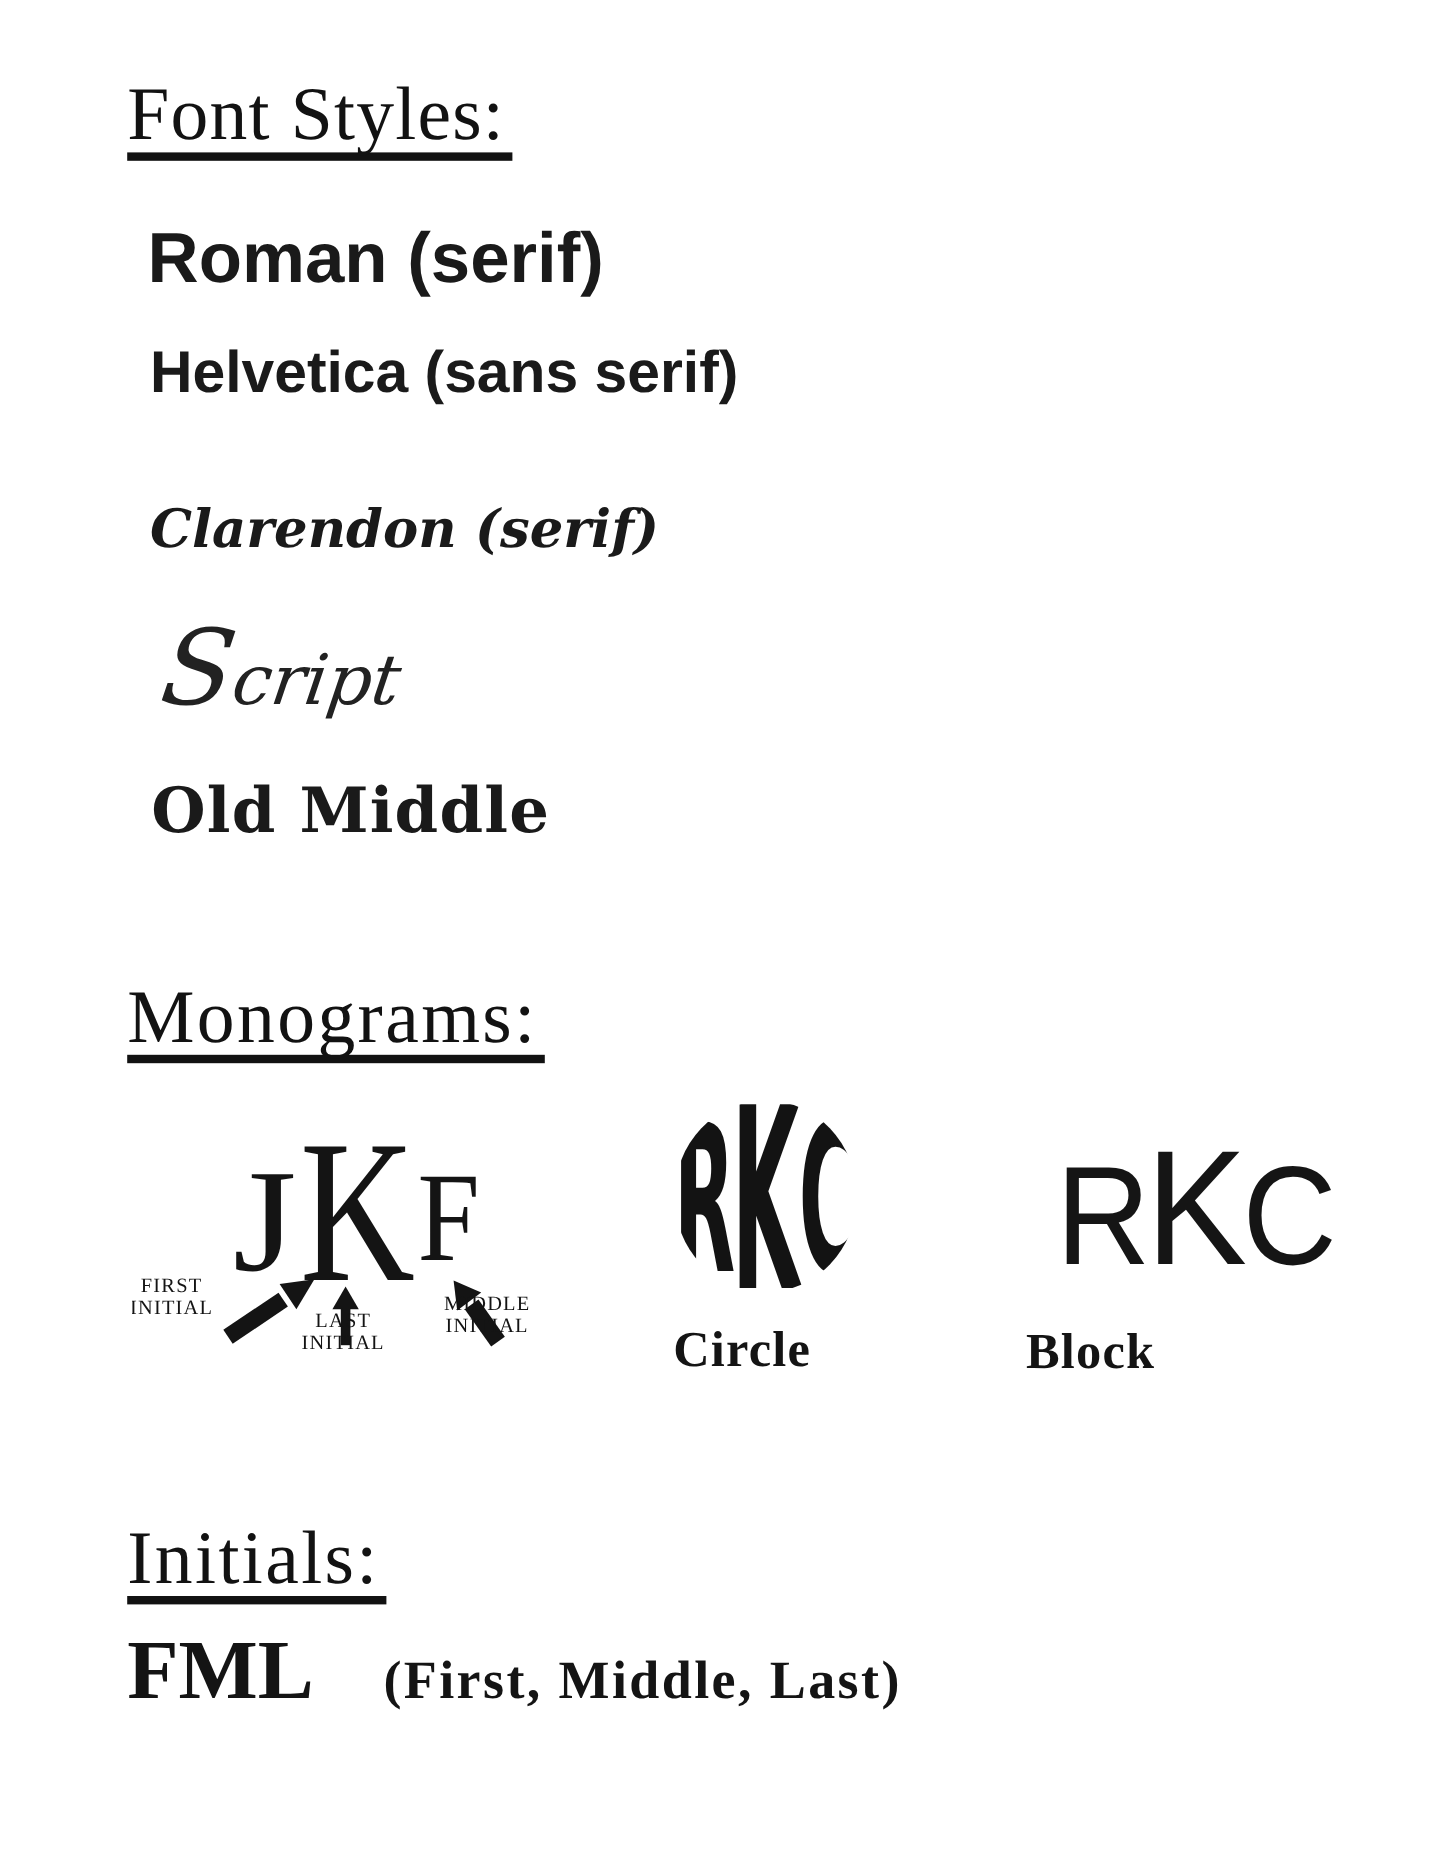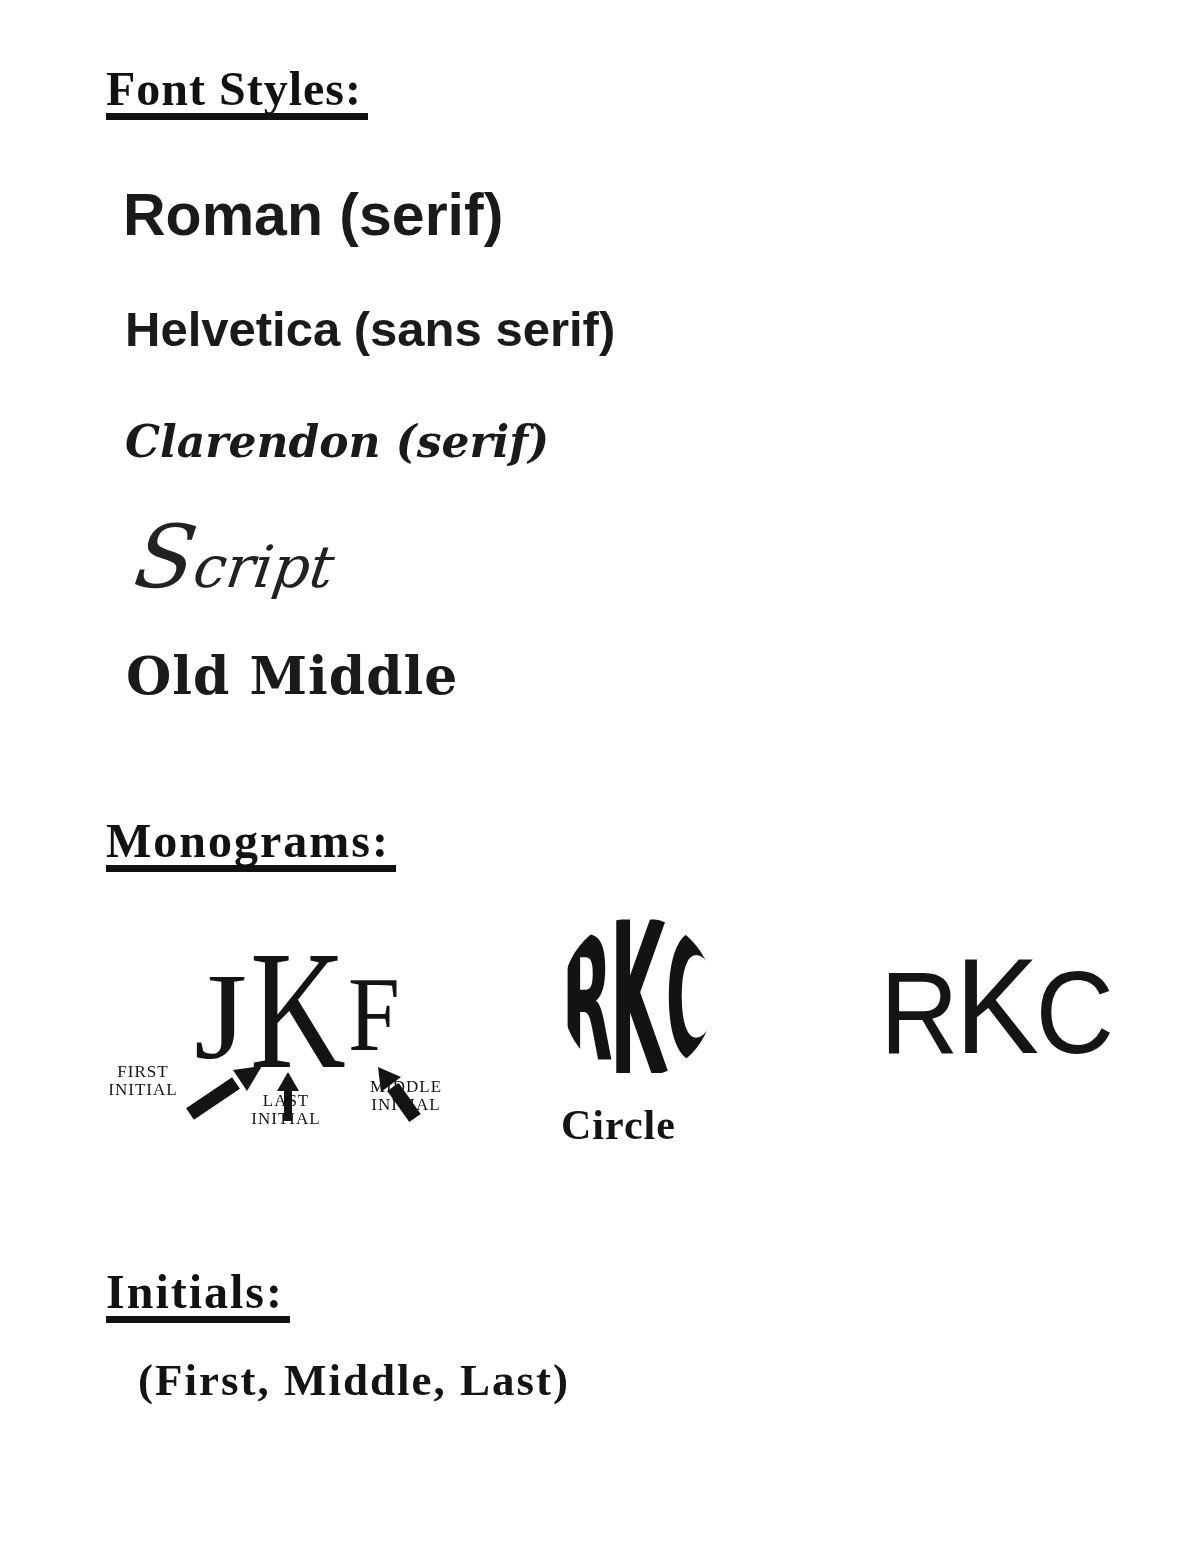--- a/index.html
+++ b/index.html
@@ -1,30 +1,30 @@
 <!DOCTYPE html>
 <html><head>
 <meta charset="utf-8">
 <style>
   html,body{margin:0;padding:0;background:#ffffff;}
   .page{position:relative;width:1200px;height:1553px;background:#ffffff;overflow:hidden;
         color:#161616;font-family:"Liberation Serif",serif;}
 
   
-  .hd{position:absolute;display:inline-block;margin:0;font-weight:bold;font-size:48px;
+  .hd{position:absolute;display:inline-block;margin:0;font-weight:normal;font-size:63px;
       line-height:0.95;letter-spacing:1px;color:#121212;
       border-bottom:7px solid #121212;padding:0 6px 1px 0;text-align:right;}
   #hd-fonts{left:106px;top:66px;}
   #hd-mono{left:106px;top:818px;letter-spacing:2px;}
   #hd-init{left:106px;top:1269px;letter-spacing:2px;}
 
   
   .fs-item{position:absolute;line-height:1;white-space:nowrap;color:#1a1a1a;}
   #fs-roman{left:123px;top:186px;font-family:Liberation Sans, sans-serif;font-weight:bold;font-size:59px;}
-  #fs-helv{left:125px;top:305px;font-family:"Liberation Sans",sans-serif;font-weight:bold;font-size:49px;}
+  #fs-helv{left:125px;top:287px;font-family:"Liberation Sans",sans-serif;font-weight:bold;font-size:49px;}
   #fs-clar{left:125px;top:420px;font-family:"DejaVu Serif",serif;font-weight:bold;font-size:44px;font-style:italic;}
   #fs-script{left:130px;top:514px;font-family:"DejaVu Serif",serif;font-style:italic;font-weight:normal;
              font-size:58px;transform:skewX(-8deg);transform-origin:left bottom;color:#222;}
   #fs-script::first-letter{font-size:1.5em;}
   #fs-olde{left:126px;top:650px;font-family:"DejaVu Serif",serif;font-weight:bold;font-size:52px;letter-spacing:1px;}
 
   
   #jkf{position:absolute;left:110px;top:930px;width:360px;height:245px;}
   #jkf text{fill:#141414;}
   .jkf-letter{font-family:"Liberation Serif",serif;}
@@ -111,20 +111,22 @@
       <text text-anchor="middle" font-size="95" transform="translate(129,143) scale(0.7,1.8)">C</text>
     </g>
   </svg>
   <div class="mono-label" id="circle-label">Circle</div>
 
   <div id="block-mono">
     <span class="bl-side">R</span>
     <span class="bl-mid">K</span>
     <span class="bl-side">C</span>
   </div>
+  <div class="mono-label" id="block-label">Block</div>
 
   <h1 class="hd" id="hd-init">Initials:</h1>
 
   <div id="fml-row">
+    <span id="fml">FML</span>
     <span id="fml-exp">(First, Middle, Last)</span>
   </div>
 
 </div>
 
 </body></html>

